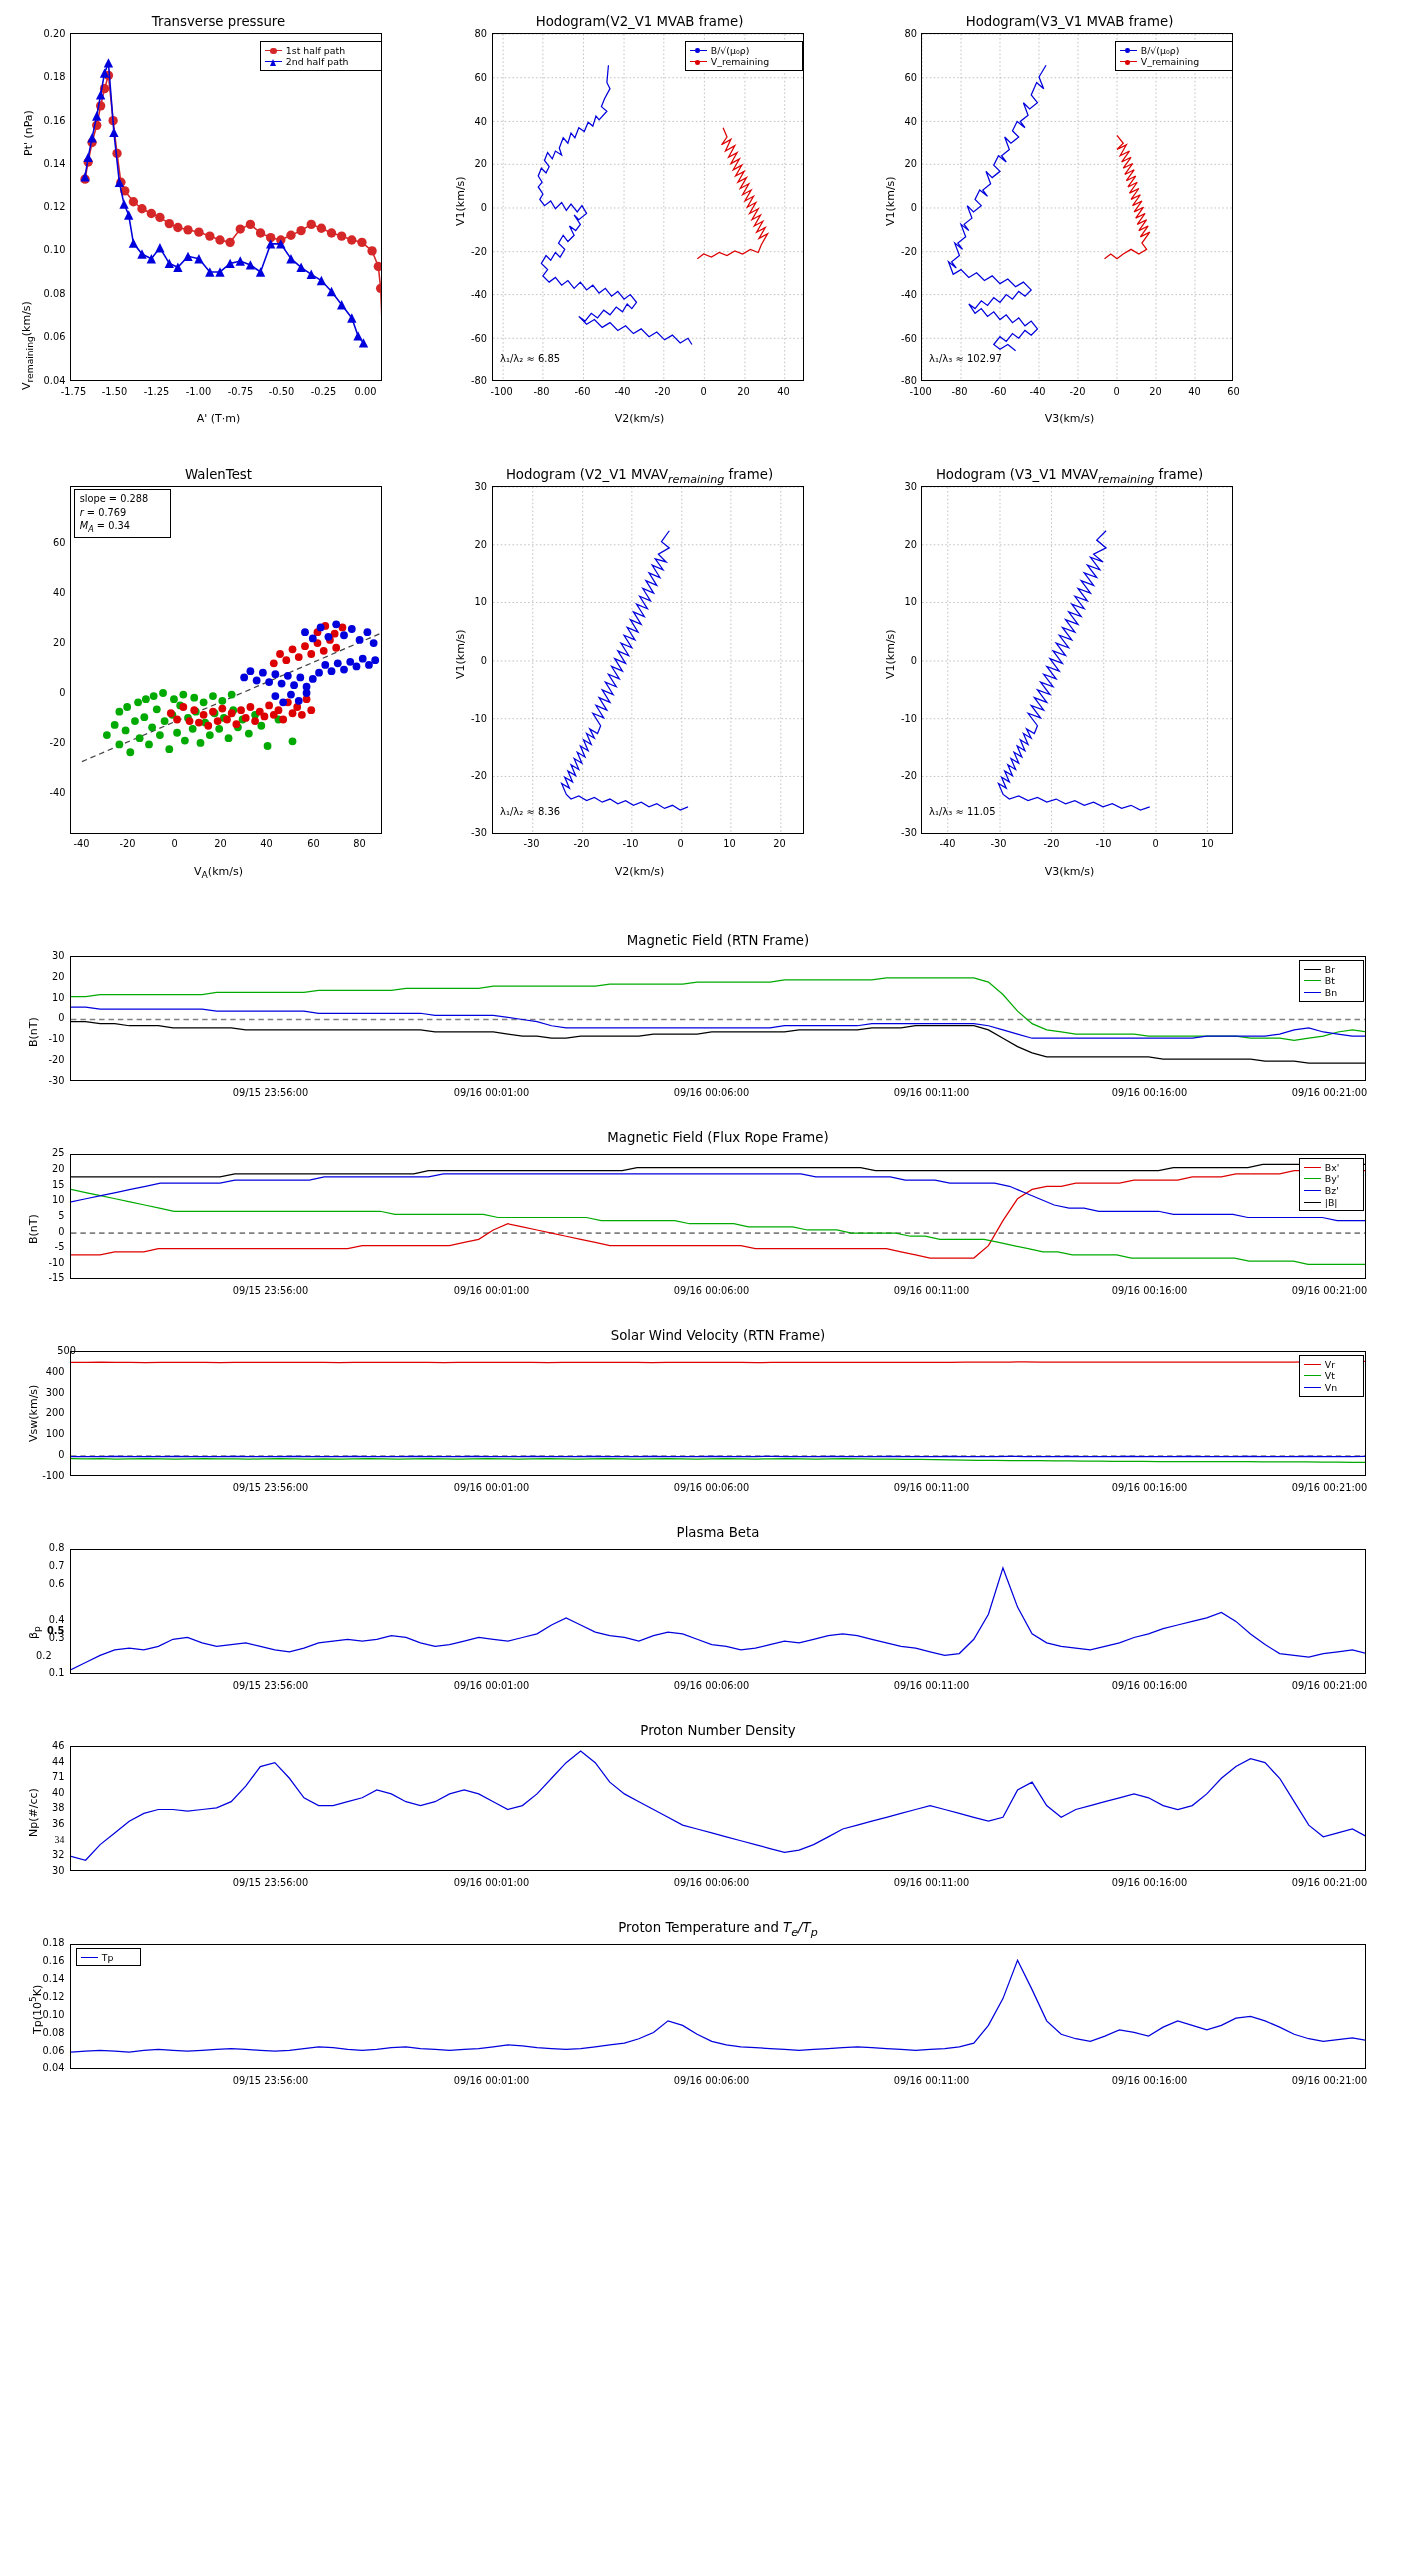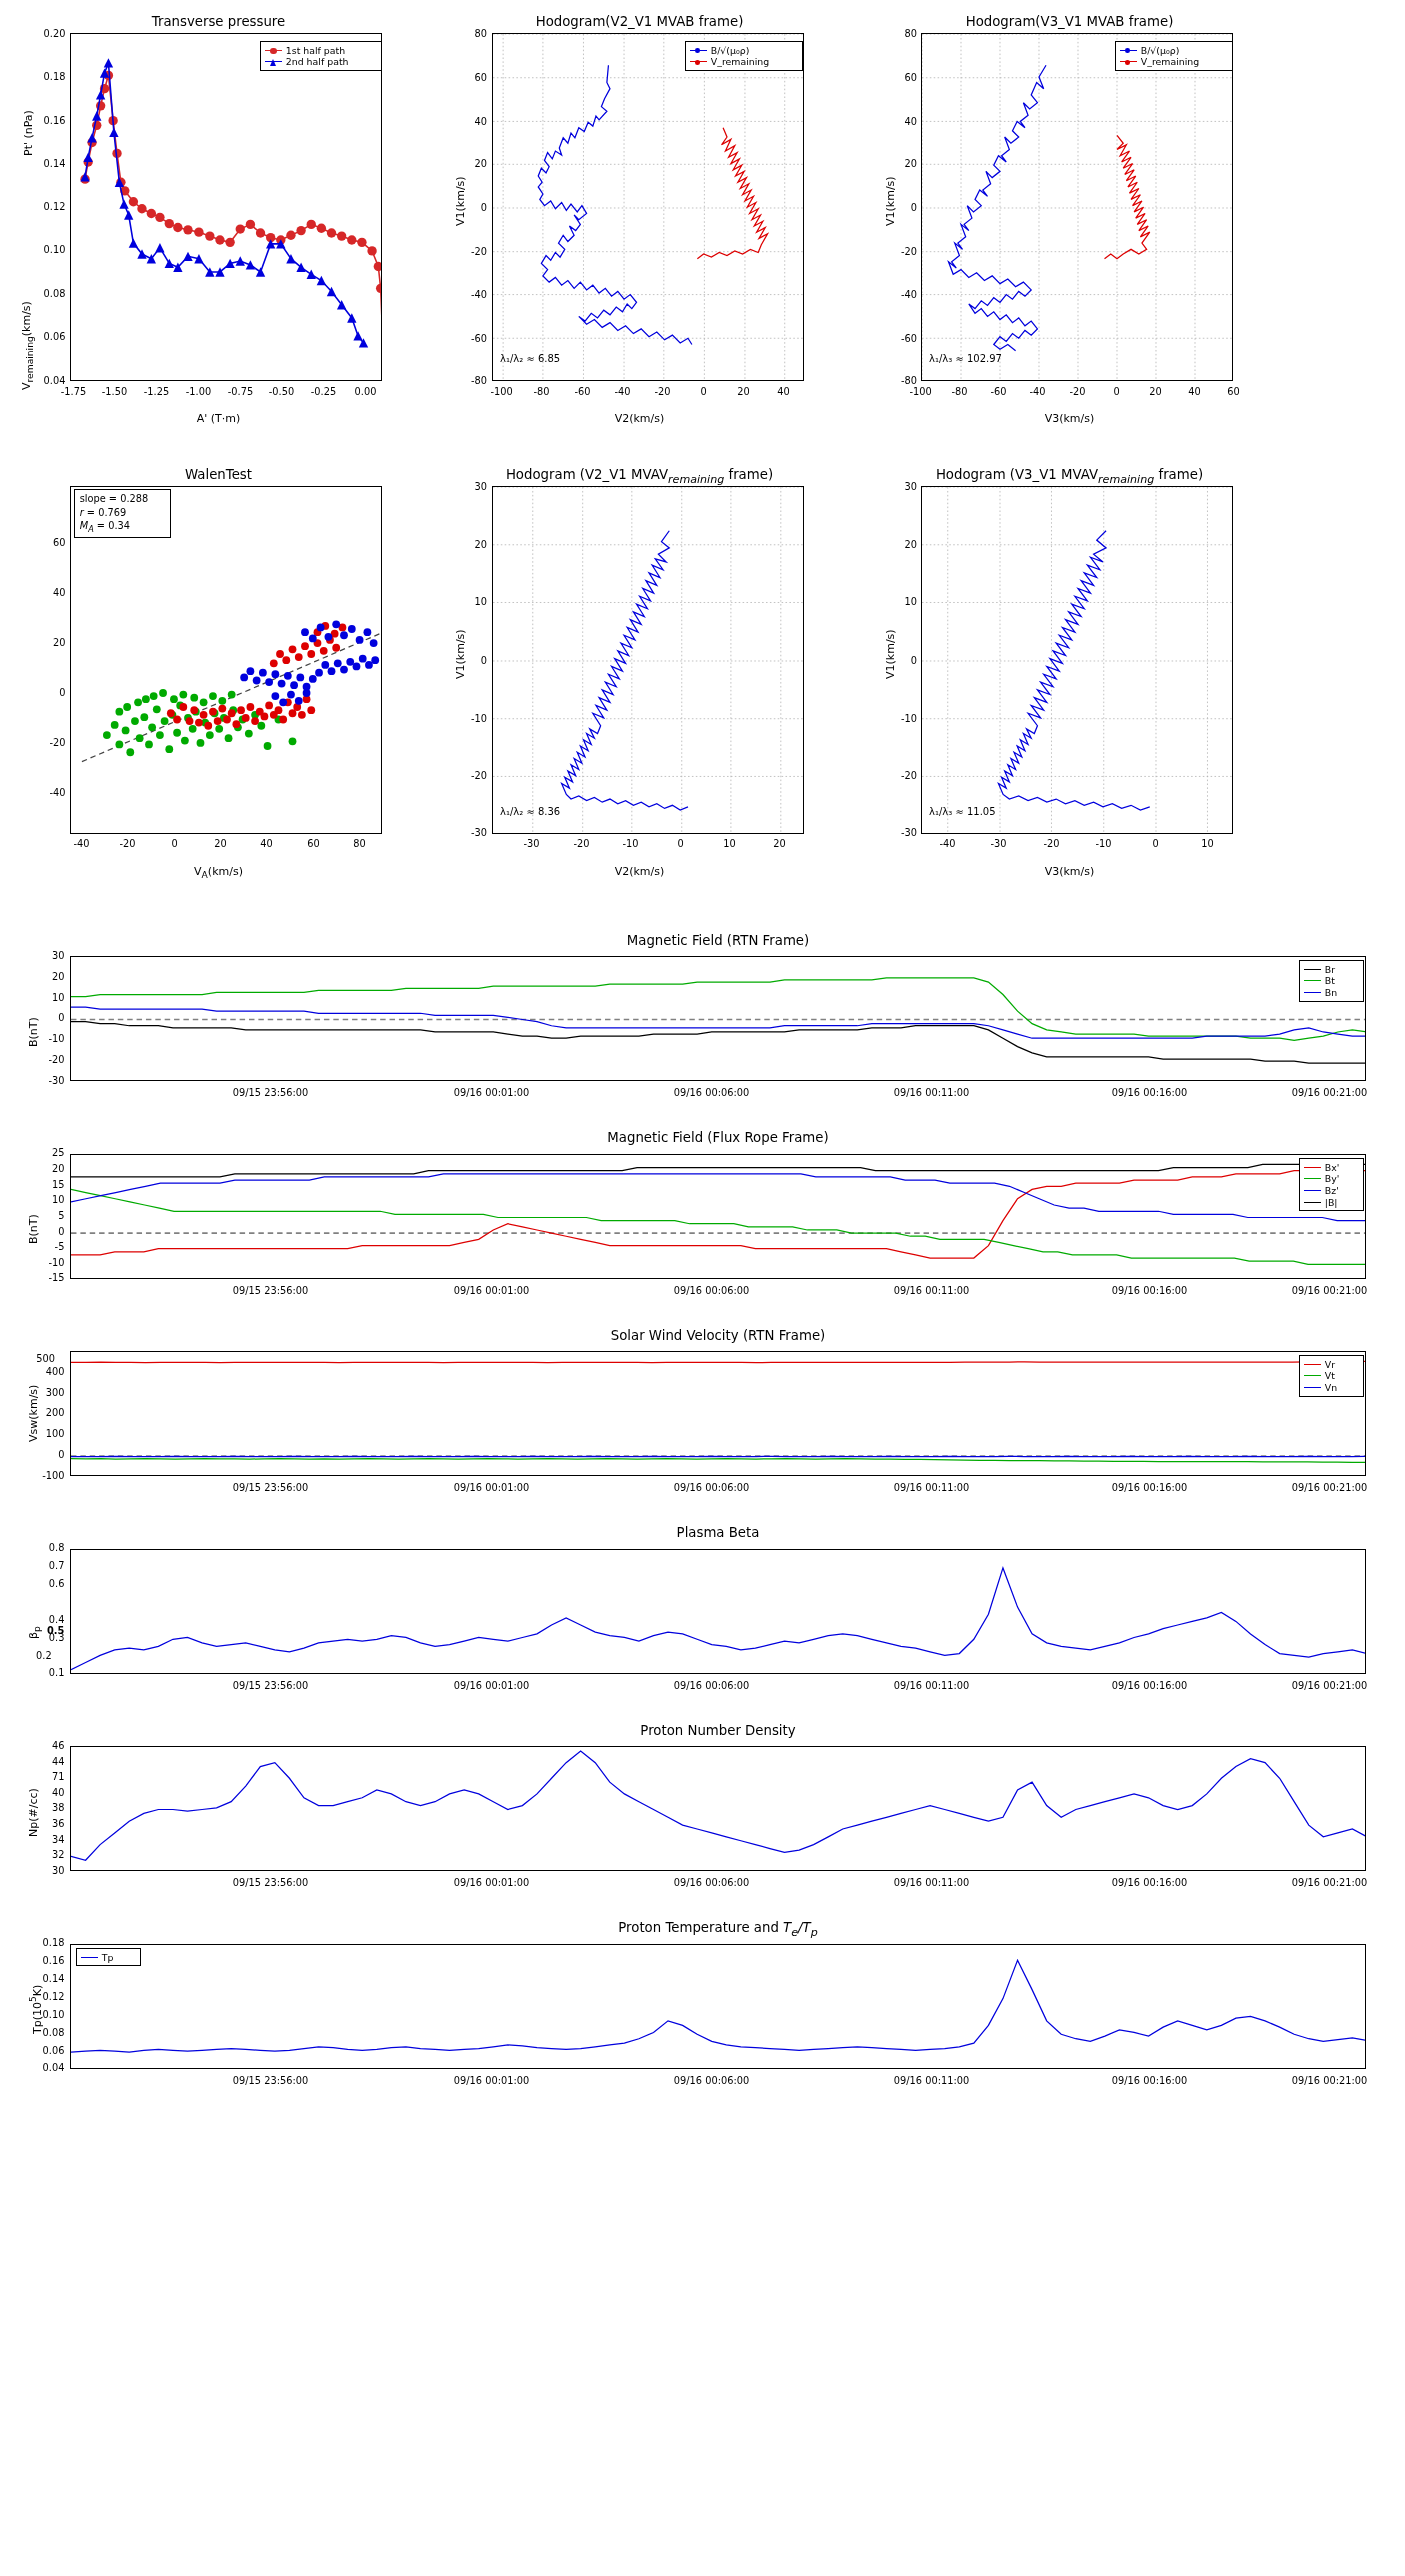--- a/index.html
+++ b/index.html
@@ -613,21 +613,21 @@
           <polyline fill="none" stroke="#00aa00" stroke-width="1.6" points="0.0,136.5 19.1,136.8 38.2,136.5 57.2,137.1 76.3,136.8 95.4,136.5 114.5,136.8 133.6,137.1 152.6,136.8 171.7,136.5 190.8,136.8 209.9,136.8 229.0,137.1 248.0,136.8 267.1,136.5 286.2,136.8 305.3,137.1 324.4,136.8 343.4,137.1 362.5,136.8 381.6,136.5 400.7,136.8 419.8,137.1 438.9,136.8 457.9,136.5 477.0,136.8 496.1,137.1 515.2,136.8 534.3,136.5 553.3,136.8 572.4,137.1 591.5,136.8 610.6,136.5 629.7,136.8 648.7,137.1 667.8,136.8 686.9,136.5 706.0,136.8 725.1,137.1 744.1,136.8 763.2,136.5 782.3,136.8 801.4,137.1 820.5,136.8 839.5,136.5 858.6,136.8 877.7,137.1 896.8,136.8 915.9,136.5 934.9,136.8 954.0,137.1 973.1,136.8 992.2,136.5 1011.3,136.8 1030.3,137.1 1049.4,137.3 1068.5,137.6 1087.6,137.6 1106.7,137.9 1125.7,138.1 1144.8,138.4 1163.9,138.7 1183.0,138.9 1202.1,139.2 1221.1,139.2 1240.2,139.2 1259.3,139.5 1278.4,139.5 1297.5,139.7 1316.6,139.7 1335.6,140.0 1354.7,140.0 1373.8,140.0 1392.9,140.3 1412.0,140.3 1431.0,140.3 1450.1,140.5 1469.2,140.5 1488.3,140.5 1507.4,140.5 1526.4,140.8 1545.5,140.8 1564.6,140.8 1583.7,140.8 1602.8,141.1 1621.8,141.1 1640.9,141.3 1660.0,141.3"></polyline>
           <polyline fill="none" stroke="#0000dd" stroke-width="1.6" points="0.0,133.9 19.1,134.1 38.2,133.9 57.2,133.6 76.3,133.9 95.4,134.1 114.5,133.9 133.6,133.6 152.6,133.9 171.7,134.1 190.8,133.9 209.9,133.6 229.0,133.9 248.0,134.1 267.1,133.9 286.2,133.6 305.3,133.9 324.4,134.1 343.4,133.9 362.5,133.6 381.6,133.9 400.7,134.1 419.8,133.9 438.9,133.6 457.9,133.9 477.0,134.1 496.1,133.9 515.2,133.6 534.3,133.9 553.3,134.1 572.4,133.9 591.5,133.6 610.6,133.9 629.7,134.1 648.7,133.9 667.8,133.6 686.9,133.9 706.0,134.1 725.1,133.9 744.1,133.6 763.2,133.9 782.3,134.1 801.4,133.9 820.5,133.6 839.5,133.9 858.6,134.1 877.7,133.9 896.8,133.6 915.9,133.9 934.9,134.1 954.0,133.9 973.1,133.6 992.2,133.9 1011.3,134.1 1030.3,133.9 1049.4,133.6 1068.5,133.9 1087.6,134.1 1106.7,133.9 1125.7,133.6 1144.8,133.9 1163.9,134.1 1183.0,133.9 1202.1,133.6 1221.1,133.9 1240.2,134.1 1259.3,133.9 1278.4,133.6 1297.5,133.9 1316.6,134.1 1335.6,133.9 1354.7,133.6 1373.8,133.9 1392.9,134.1 1412.0,133.9 1431.0,133.6 1450.1,133.9 1469.2,134.1 1488.3,133.9 1507.4,133.6 1526.4,133.9 1545.5,134.1 1564.6,133.9 1583.7,133.6 1602.8,133.9 1621.8,134.1 1640.9,133.9 1660.0,133.6"></polyline>
         </svg>
       </div>
       <div class="ticky" style="left: 23.4px; top: 1470px; width: 41px;">-100</div>
       <div class="ticky" style="left: 23.4px; top: 1449px; width: 41px;">0</div>
       <div class="ticky" style="left: 23.4px; top: 1428px; width: 41px;">100</div>
       <div class="ticky" style="left: 23.4px; top: 1407px; width: 41px;">200</div>
       <div class="ticky" style="left: 23.4px; top: 1387px; width: 41px;">300</div>
       <div class="ticky" style="left: 23.4px; top: 1366px; width: 41px;">400</div>
-      <div class="ticky" style="left: 14px; top: 1345px; width: 41px; margin-top: 8px;">500</div>
+      <div class="ticky" style="left: 35px; top: 1345px; width: 41px;">500</div>
       <div class="tickx" style="left: 216px; top: 1482px; width: 109px;">09/15 23:56:00</div>
       <div class="tickx" style="left: 437px; top: 1482px; width: 109px;">09/16 00:01:00</div>
       <div class="tickx" style="left: 657px; top: 1482px; width: 109px;">09/16 00:06:00</div>
       <div class="tickx" style="left: 877px; top: 1482px; width: 109px;">09/16 00:11:00</div>
       <div class="tickx" style="left: 1095px; top: 1482px; width: 109px;">09/16 00:16:00</div>
       <div class="tickx" style="left: 1275px; top: 1482px; width: 109px;">09/16 00:21:00</div>
       <div class="legend" style="left: 1299px; top: 1355px; width: 55px;">
         <div class="row">
           <span class="sw" style="border-color:#dd0000"></span>
           <span>Vr</span>
@@ -664,21 +664,21 @@
       <div class="tickx" style="left: 1275px; top: 1680px; width: 109px;">09/16 00:21:00</div>
       <div class="title" style="left: 70px; top: 1723px; width: 1296px;">Proton Number Density</div>
       <div class="ylabel" style="left: 26.5px; top: 1837px; transform: rotate(-90deg);">Np(#/cc)</div>
       <div class="plotbox" style="left: 70px; top: 1746px; width: 1296px; height: 125px;">
         <svg width="1296" height="125" viewBox="0 0 1660 160">
           <polyline fill="none" stroke="#0000dd" stroke-width="1.6" points="0.0,140.0 18.7,145.0 37.3,125.0 56.0,110.0 74.6,95.0 93.3,85.0 111.9,80.0 130.6,80.0 149.2,82.0 167.9,80.0 186.5,78.0 205.2,70.0 223.8,50.0 242.5,25.0 261.1,20.0 279.8,40.0 298.4,65.0 317.1,75.0 335.7,75.0 354.4,70.0 373.0,65.0 391.7,55.0 410.3,60.0 429.0,70.0 447.6,75.0 466.3,70.0 484.9,60.0 503.6,55.0 522.2,60.0 540.9,70.0 559.6,80.0 578.2,75.0 596.9,60.0 615.5,40.0 634.2,20.0 652.8,5.0 671.5,20.0 690.1,45.0 708.8,60.0 727.4,70.0 746.1,80.0 764.7,90.0 783.4,100.0 802.0,105.0 820.7,110.0 839.3,115.0 858.0,120.0 876.6,125.0 895.3,130.0 913.9,135.0 932.6,132.0 951.2,125.0 969.9,115.0 988.5,105.0 1007.2,100.0 1025.8,95.0 1044.5,90.0 1063.1,85.0 1081.8,80.0 1100.4,75.0 1119.1,80.0 1137.8,85.0 1156.4,90.0 1175.1,95.0 1193.7,90.0 1212.4,55.0 1231.0,45.0 1249.7,75.0 1268.3,90.0 1287.0,80.0 1305.6,75.0 1324.3,70.0 1342.9,65.0 1361.6,60.0 1380.2,65.0 1398.9,75.0 1417.5,80.0 1436.2,75.0 1454.8,60.0 1473.5,40.0 1492.1,25.0 1510.8,15.0 1529.4,20.0 1548.1,40.0 1566.7,70.0 1585.4,100.0 1604.0,115.0 1622.7,110.0 1641.3,105.0 1660.0,115.0"></polyline>
         </svg>
       </div>
       <div class="ticky" style="left: 23.4px; top: 1865px; width: 41px;">30</div>
       <div class="ticky" style="left: 23.4px; top: 1849px; width: 41px;">32</div>
-      <div class="ticky" style="left: 23.4px; top: 1834px; width: 41px;">34</div>
+      <div class="ticky" style="left: 23.4px; top: 1834px; width: 41px; font-family: Liberation Serif, serif;">34</div>
       <div class="ticky" style="left: 23.4px; top: 1818px; width: 41px;">36</div>
       <div class="ticky" style="left: 23.4px; top: 1802px; width: 41px;">38</div>
       <div class="ticky" style="left: 23.4px; top: 1787px; width: 41px;">40</div>
       <div class="ticky" style="left: 23.4px; top: 1771px; width: 41px;">71</div>
       <div class="ticky" style="left: 23.4px; top: 1756px; width: 41px;">44</div>
       <div class="ticky" style="left: 23.4px; top: 1740px; width: 41px;">46</div>
       <div class="tickx" style="left: 216px; top: 1877px; width: 109px;">09/15 23:56:00</div>
       <div class="tickx" style="left: 437px; top: 1877px; width: 109px;">09/16 00:01:00</div>
       <div class="tickx" style="left: 657px; top: 1877px; width: 109px;">09/16 00:06:00</div>
       <div class="tickx" style="left: 877px; top: 1877px; width: 109px;">09/16 00:11:00</div>

